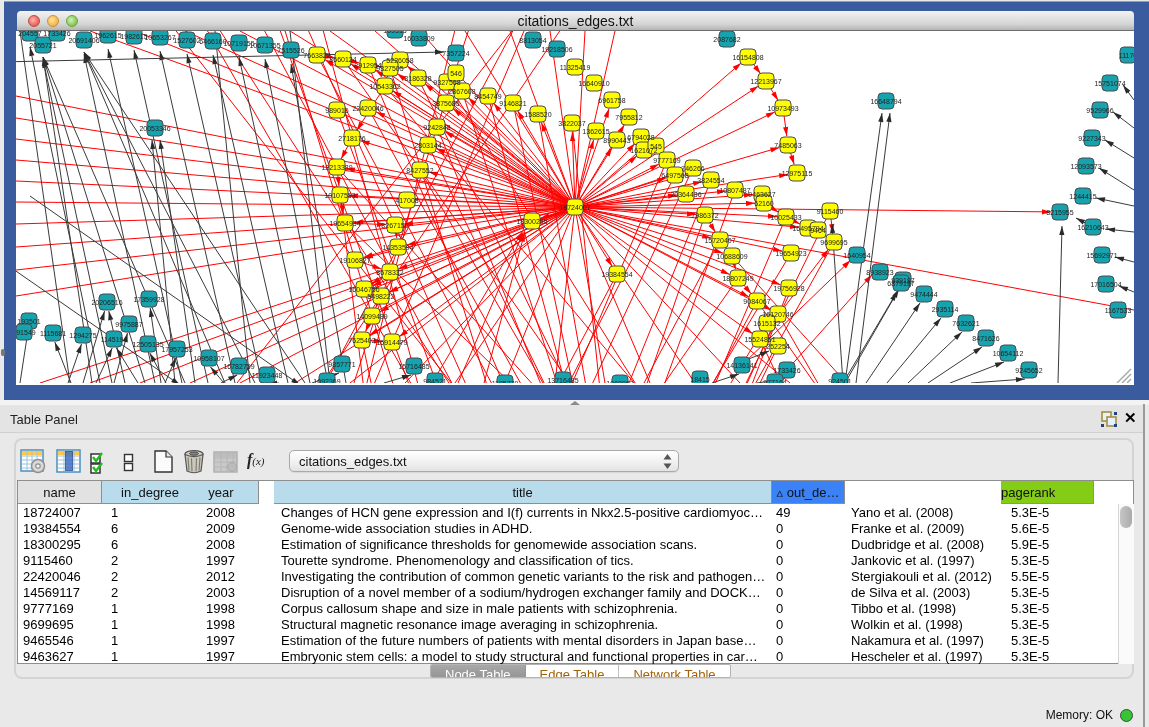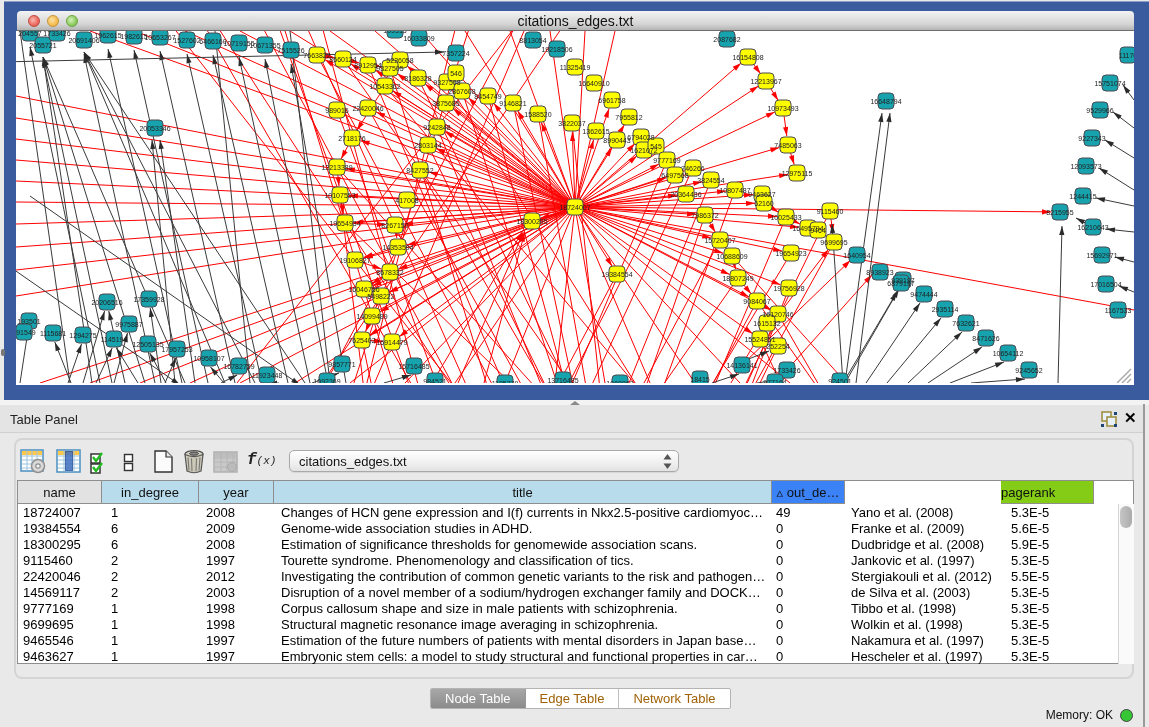--- a/index.html
+++ b/index.html
@@ -4,21 +4,21 @@
 body{width:1149px;height:727px;position:relative;font-family:"Liberation Sans",sans-serif;background:#e9e9e9;overflow:hidden}
 .winframe{position:absolute;left:4px;top:1px;width:1145px;height:399px;background:#3a5b9e;border-top:1px solid #8aa0c8}
 .titlebar{position:absolute;left:17px;top:11px;width:1117px;height:20px;background:linear-gradient(#f3f3f3,#d4d4d4 70%,#b4b4b4);border-bottom:1px solid #6e6e6e;border-radius:4px 4px 0 0}
 .tl{position:absolute;top:4px;width:12px;height:12px;border-radius:50%}
 .title{position:absolute;top:2px;left:0;width:100%;text-align:center;font-size:14px;color:#111}
 .canvas{position:absolute;left:16px;top:31px;width:1118px;height:354px;background:#fff;overflow:hidden}
 .tpanel{position:absolute;left:0;top:400px;width:1149px;height:327px;background:#e9e9e9}
 .tphead{position:absolute;left:0;top:5px;width:1143px;height:28px;background:#e4e4e4;border-bottom:1px solid #d0d0d0}
 .tptitle{position:absolute;left:10px;top:7px;font-size:13px;color:#222}
 .toolbox{position:absolute;left:14px;top:38px;width:1120px;height:241px;border:2px solid #d4d4d4;border-radius:8px}
-.tabsseg{position:absolute;left:430px;top:288px;height:21px;border:1px solid #b4b4b4;border-radius:2px;background:#fff;overflow:hidden;display:flex}
+.tabsseg{position:absolute;left:430px;top:264px;height:14px;border:1px solid #b4b4b4;border-radius:2px;background:#fff;overflow:hidden;display:flex}
 .seg{font-size:13px;color:#a16207;padding:2px 14px 0;border-right:1px solid #c0c0c0;height:21px}
 </style></head><body>
 <div class="winframe"></div>
 <div style="position:absolute;left:1px;top:349px;width:4px;height:7px;border-radius:2px;background:#777"></div>
 <div class="titlebar">
  <div class="tl" style="left:11px;background:radial-gradient(circle at 4px 4px,#f9b8b2,#ec6a5e 60%,#d24b3e);border:1px solid #c14a41"></div>
  <div class="tl" style="left:30px;background:radial-gradient(circle at 4px 4px,#fbe2a9,#f5bd4f 60%,#d9a03e);border:1px solid #c89338"></div>
  <div class="tl" style="left:49px;background:radial-gradient(circle at 4px 4px,#d3f0bd,#8ecb5e 60%,#6fb444);border:1px solid #6da73f"></div>
  <div class="title">citations_edges.txt</div>
 </div>
@@ -809,32 +809,32 @@
 <rect x="1" y="1" width="23" height="20" fill="#c9c9c9" stroke="#b0b0b0" stroke-width="1.5"></rect>
 <rect x="2" y="2" width="21" height="4" fill="#bdbdbd"></rect>
 <line x1="8" y1="2" x2="8" y2="20" stroke="#b6b6b6"></line>
       <line x1="14" y1="2" x2="14" y2="20" stroke="#b6b6b6"></line>
       <line x1="20" y1="2" x2="20" y2="20" stroke="#b6b6b6"></line>
 <line x1="2" y1="7" x2="23" y2="7" stroke="#b6b6b6"></line>
       <line x1="2" y1="11" x2="23" y2="11" stroke="#b6b6b6"></line>
       <line x1="2" y1="16" x2="23" y2="16" stroke="#b6b6b6"></line>
 <circle cx="19" cy="16" r="4.5" fill="#bbb" stroke="#aaa"></circle>
 </svg>
-<div style="position:absolute;left:247px;top:51px;font-size:16px;color:#222;font-family:Liberation Mono, monospace"><i><b>f</b><span style="font-size:11px">(x)</span></i></div>
+<div style="position:absolute;left:247px;top:51px;font-size:16px;color:#222;font-family:Liberation Serif, serif"><i><b>f</b><span style="font-size:11px">(x)</span></i></div>
  <div style="position:absolute;left:289px;top:50px;width:390px;height:22px;background:linear-gradient(#ffffff,#ededed 70%,#e2e2e2);border:1px solid #a9a9a9;border-radius:5px;box-shadow:0 1px 1px rgba(0,0,0,0.08)">
 <div style="position:absolute;left:9px;top:3px;font-size:13px;color:#111">citations_edges.txt</div>
 <svg style="position:absolute;right:6px;top:3px" width="9" height="16">
 <path d="M4.5 0 L8.5 5.5 L0.5 5.5 Z" fill="#555"></path>
 <path d="M4.5 15 L8.5 9.5 L0.5 9.5 Z" fill="#555"></path>
 </svg>
 </div>
  <div style="position:absolute;left:17px;top:80px;width:1117px;height:184px;background:#fff;border:1px solid #8e8e8e">
 <div style="position:absolute;left:0px;top:0;width:84px;height:23px;background:#e2e2e2;border-right:1px solid #8e8e8e;border-bottom:1px solid #8e8e8e;font-size:13px;color:#111;text-align:center;line-height:23px;white-space:nowrap;overflow:hidden">name</div>
 <div style="position:absolute;left:84px;top:0;width:97px;height:23px;background:#b9dcec;border-right:1px solid #8e8e8e;border-bottom:1px solid #8e8e8e;font-size:13px;color:#111;text-align:center;line-height:23px;white-space:nowrap;overflow:hidden">in_degree</div>
-<div style="position:absolute;left:181px;top:0;width:75px;height:23px;background:#b9dcec;border-right:1px solid #8e8e8e;border-bottom:1px solid #8e8e8e;font-size:13px;color:#111;text-align:center;line-height:23px;white-space:nowrap;overflow:hidden">year</div>
+<div style="position:absolute;left:166px;top:0;width:75px;height:23px;background:#b9dcec;border-right:1px solid #8e8e8e;border-bottom:1px solid #8e8e8e;font-size:13px;color:#111;text-align:center;line-height:23px;white-space:nowrap;overflow:hidden">year</div>
 <div style="position:absolute;left:256px;top:0;width:498px;height:23px;background:#b9dcec;border-right:1px solid #8e8e8e;border-bottom:1px solid #8e8e8e;font-size:13px;color:#111;text-align:center;line-height:23px;white-space:nowrap;overflow:hidden">title</div>
 <div style="position:absolute;left:754px;top:0;width:73px;height:23px;background:#3b82f6;border-right:1px solid #8e8e8e;border-bottom:1px solid #8e8e8e;font-size:13px;color:#111;text-align:center;line-height:23px;white-space:nowrap;overflow:hidden">▵ out_de…</div>
 <div style="position:absolute;left:983px;top:0;width:93px;height:23px;background:#84cc16;border-right:1px solid #8e8e8e;border-bottom:1px solid #8e8e8e;font-size:13px;color:#111;text-align:left;line-height:23px;white-space:nowrap;overflow:hidden">pagerank</div>
 <div style="position:absolute;left:5px;top:24px;width:90px;height:16px;font-size:13px;line-height:16px;white-space:nowrap">18724007</div>
 <div style="position:absolute;left:93px;top:24px;font-size:13px;line-height:16px">1</div>
 <div style="position:absolute;left:188px;top:24px;font-size:13px;line-height:16px">2008</div>
 <div style="position:absolute;left:263px;top:24px;width:492px;height:16px;font-size:13px;line-height:16px;white-space:nowrap;overflow:hidden">Changes of HCN gene expression and I(f) currents in Nkx2.5-positive cardiomyoc…</div>
 <div style="position:absolute;left:758px;top:24px;font-size:13px;line-height:16px">49</div>
 <div style="position:absolute;left:833px;top:24px;font-size:13px;line-height:16px">Yano et al. (2008)</div>
 <div style="position:absolute;left:993px;top:24px;font-size:13px;line-height:16px">5.3E-5</div>

